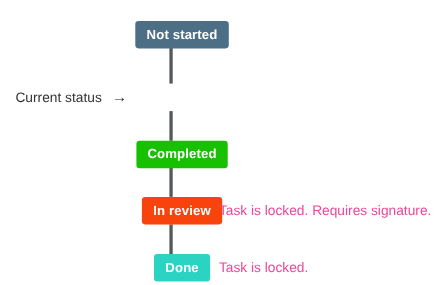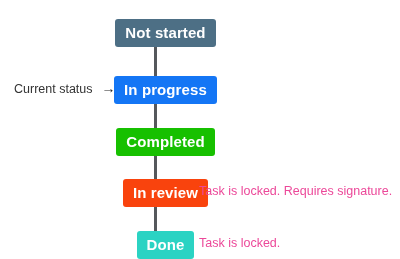--- a/index.html
+++ b/index.html
@@ -30,21 +30,21 @@
     position: absolute;
     left: 0;
     width: 311px;           
     display: flex;
     justify-content: center;
     align-items: center;
   }
   .badge {
     display: inline-block;
     color: #ffffff;
-    font-size: 15px;
+    font-size: 12px;
     font-weight: bold;
     line-height: 1;
     padding: 6px 10px 7px 10px;
     border-radius: 3px;
     white-space: nowrap;
     letter-spacing: 0.1px;
     margin-left: 20px;
   }
   .pre-label {
     position: absolute;
@@ -82,23 +82,20 @@
 
   <div class="pre-label" style="left:14px;top:82px;">
     <span>Current status</span>
     <span class="arrow-icon">→</span>
   </div>
 
   <div class="badge-slot" style="top:19px;">
     <span class="badge" style="background:#4d6f85;">Not started</span>
   </div>
 
-  <div class="badge-slot" style="top:76px;">
-    <span class="badge" style="background:#1476f5;">In progress</span>
-  </div>
 
   <div class="badge-slot" style="top:128px;text-align:center;">
     <span class="badge" style="background:#17c000;">Completed</span>
   </div>
 
   <div class="badge-slot" style="top:231px;">
     <span class="badge" style="background:#2bd3c3;">Done</span>
   </div>
 
   <div class="badge-slot" style="top:179px;">

